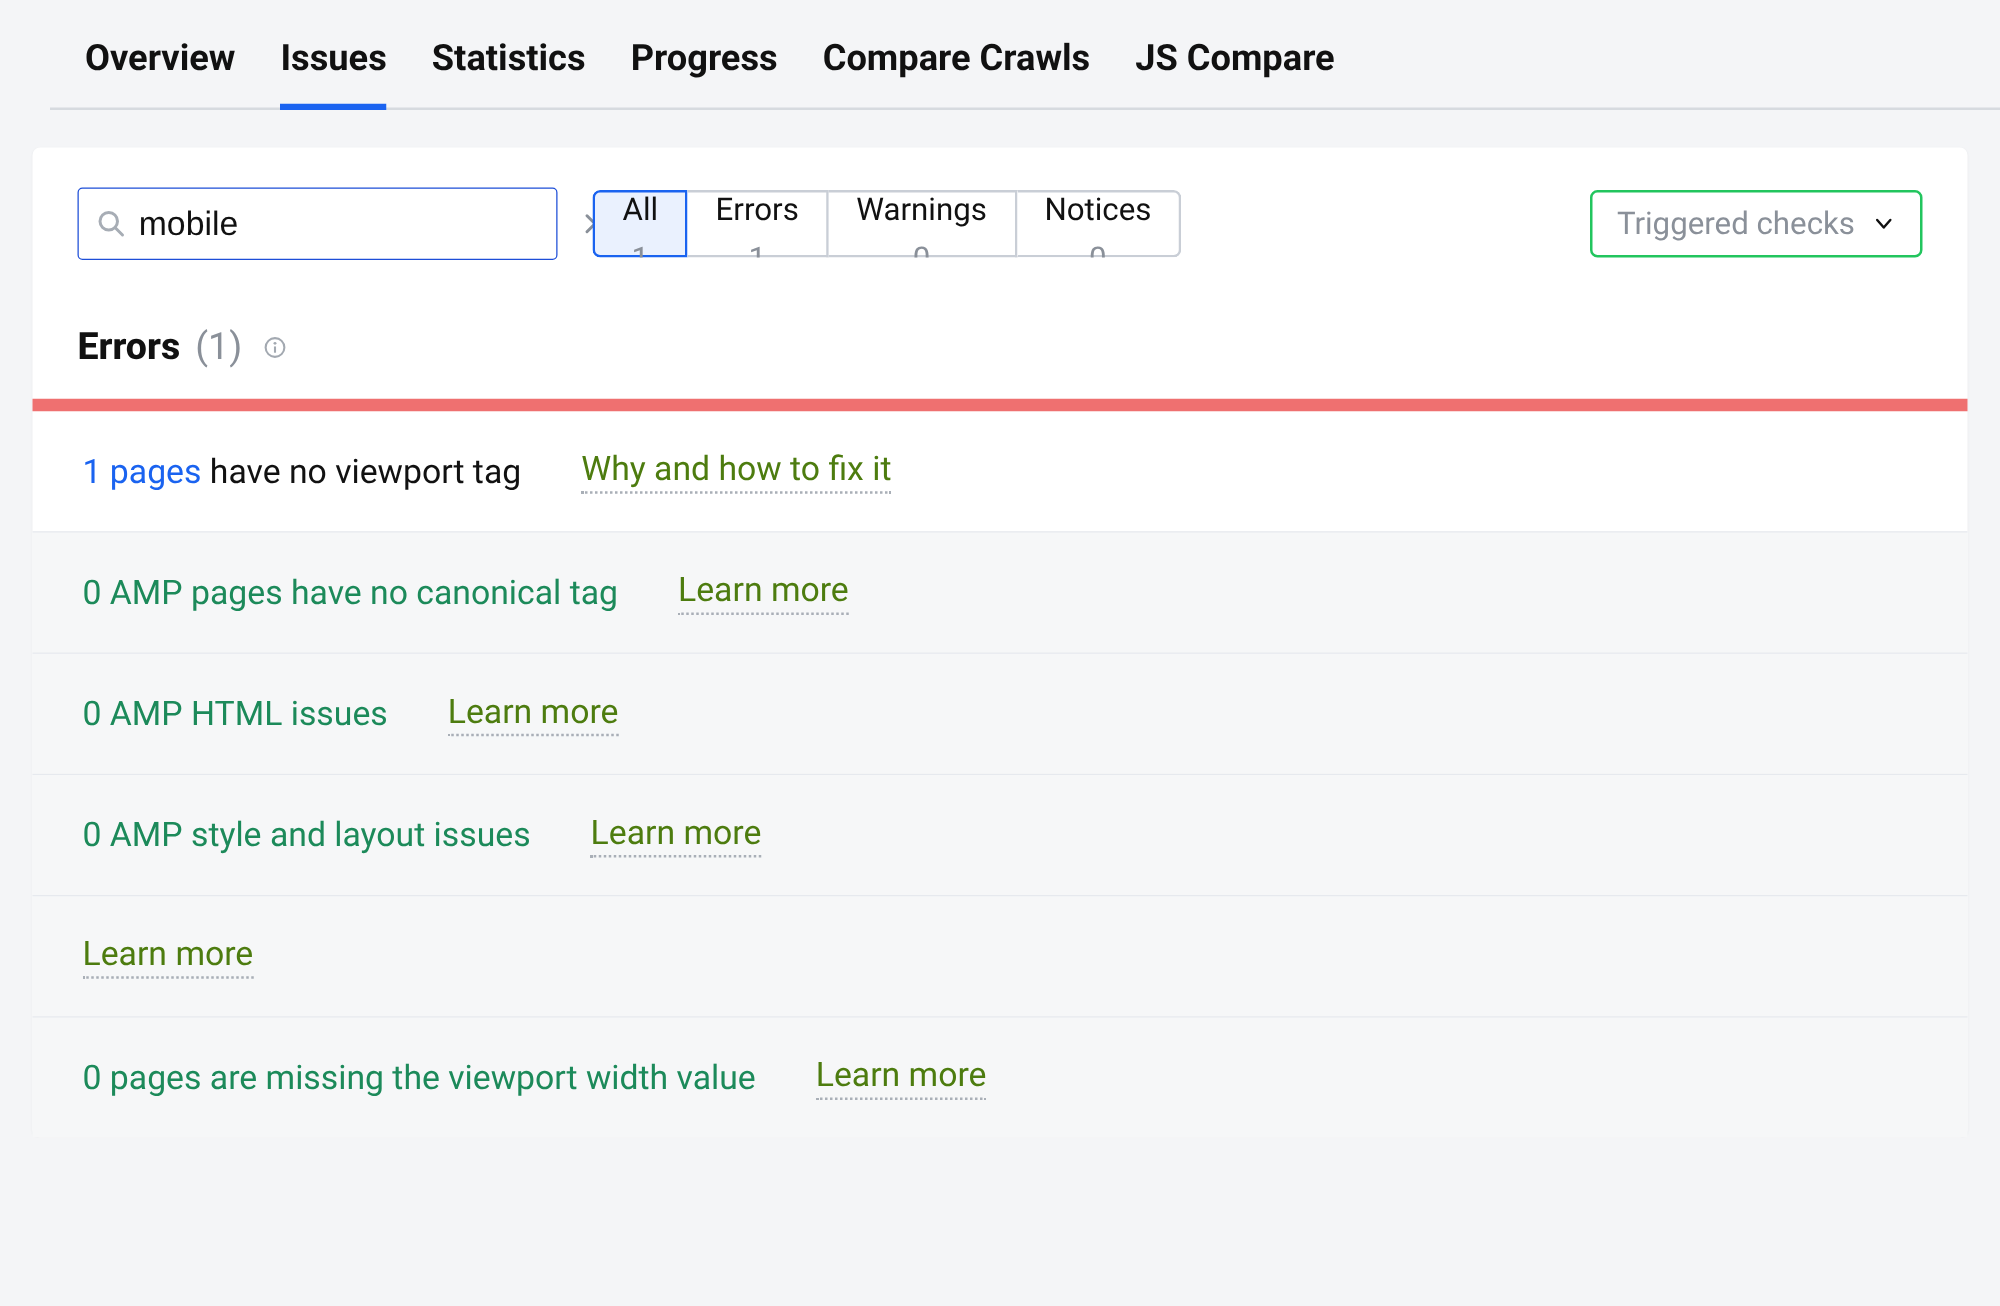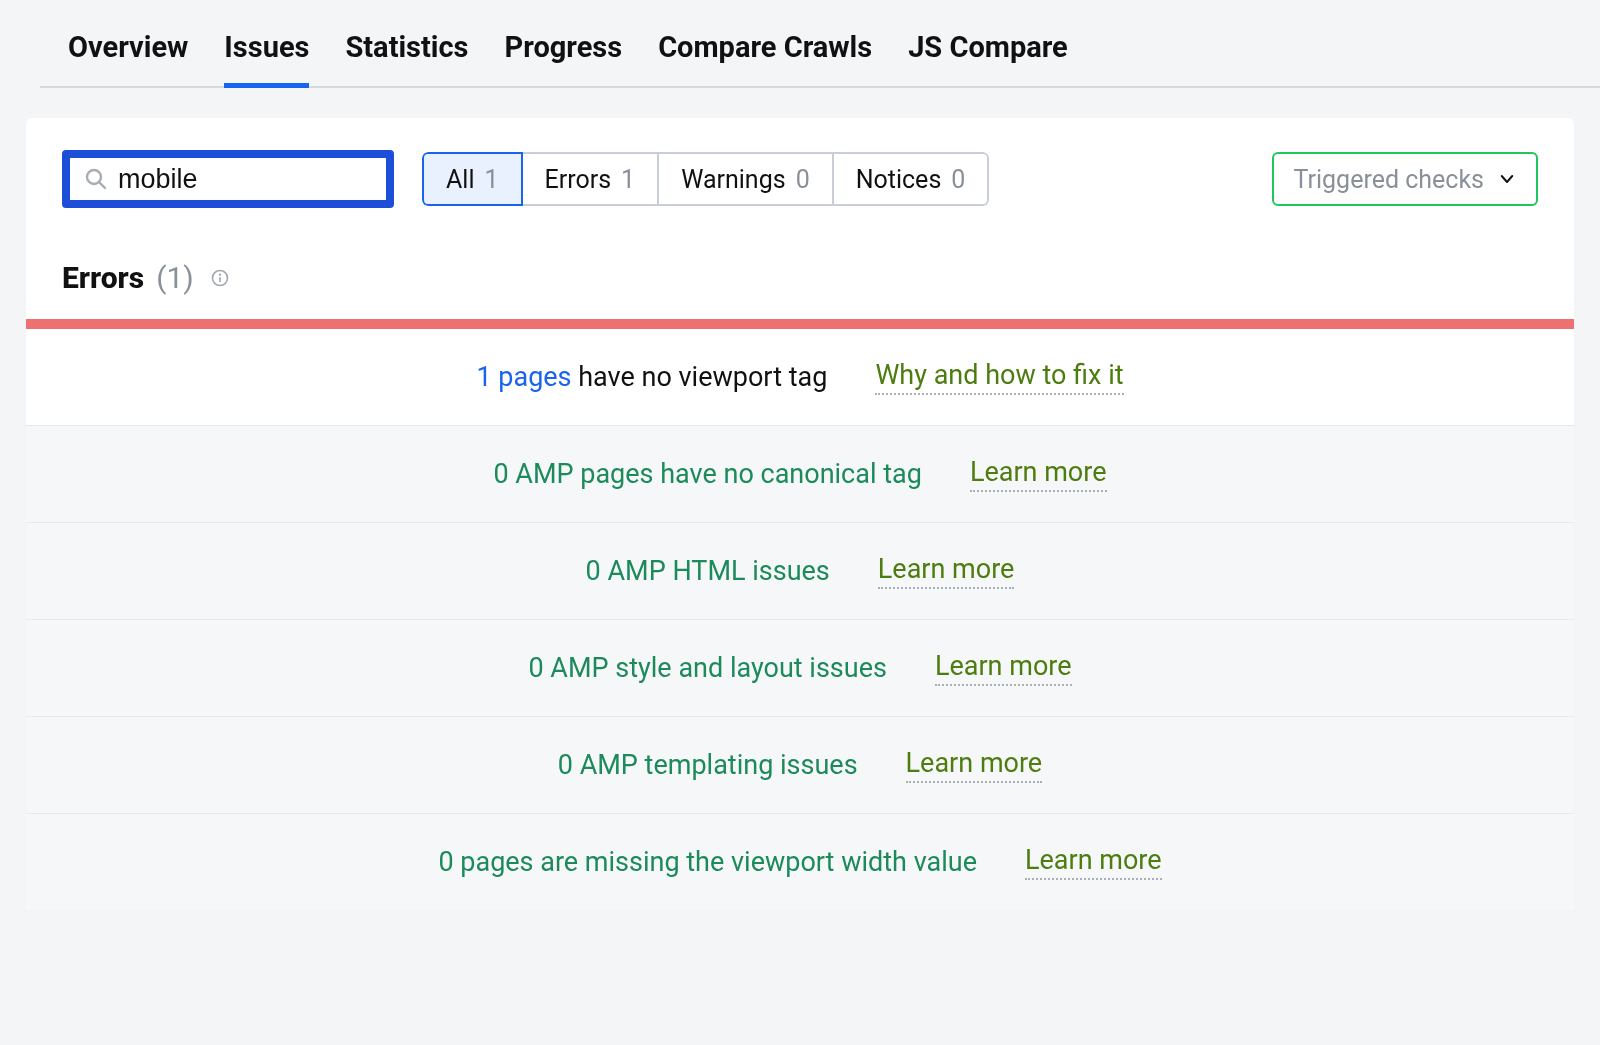--- a/index.html
+++ b/index.html
@@ -41,23 +41,23 @@
   .panel-top {
     display: flex;
     align-items: center;
     gap: 28px;
     padding: 32px 36px 24px 36px;
     flex-wrap: wrap;
   }
   .search-wrap {
     display: flex;
     align-items: center;
-    width: 332px;
+    width: 384px;
     height: 58px;
-    border: 8px solid #1d4ed8;
+    border: 1px solid #1d4ed8;
     border-radius: 4px;
     background: #fff;
     padding: 0 10px 0 14px;
   }
   .search-wrap .mag {
     width: 24px; height: 24px;
     flex: none;
     margin-right: 10px;
     color: #a7adb5;
   }
@@ -84,20 +84,21 @@
   .seg-btn {
     display: flex;
     align-items: center;
     gap: 10px;
     padding: 0 22px;
     font-size: 25px;
     border: 2px solid #c9ced6;
     background: #fff;
     cursor: pointer;
     border-left-width: 0;
+    flex-direction: column;
   }
   .seg-btn:first-child {
     border-left-width: 2px;
     border-top-left-radius: 6px;
     border-bottom-left-radius: 6px;
   }
   .seg-btn:last-child {
     border-top-right-radius: 6px;
     border-bottom-right-radius: 6px;
   }
@@ -135,21 +136,20 @@
   .section-head .count { color: #8a9099; font-weight: 400; }
   .section-head .info { width: 20px; height: 20px; color: #a3a9b1; cursor: pointer; margin-left: 4px; }
   .redbar { height: 10px; background: #ef7070; }
   .row {
     display: flex;
     align-items: center;
     gap: 48px;
     padding: 30px 40px;
     border-top: 1px solid #e6e9ee;
     font-size: 27px;
-    justify-content: center;
   }
   .row:first-of-type { border-top: none; }
   .row.zero { background: #f6f7f8; }
   .row.zero .issue-text { color: #1c8a5a; }
   .row .issue-text { color: #111; }
   .row .issue-text .link-count { color: #1a63f0; }
   .row .learn {
     color: #4d7c0f;
     text-decoration: none;
     border-bottom: 2px dotted #a9afb7;
@@ -234,21 +234,20 @@
       </div>
       <div class="row zero">
         <span class="issue-text">0 AMP HTML issues</span>
         <a class="learn">Learn more</a>
       </div>
       <div class="row zero">
         <span class="issue-text">0 AMP style and layout issues</span>
         <a class="learn">Learn more</a>
       </div>
       <div class="row zero">
-        <span class="issue-text">0 AMP templating issues</span>
         <a class="learn">Learn more</a>
       </div>
       <div class="row zero">
         <span class="issue-text">0 pages are missing the viewport width value</span>
         <a class="learn">Learn more</a>
       </div>
     </div>
 </div>
 
 </body></html>

